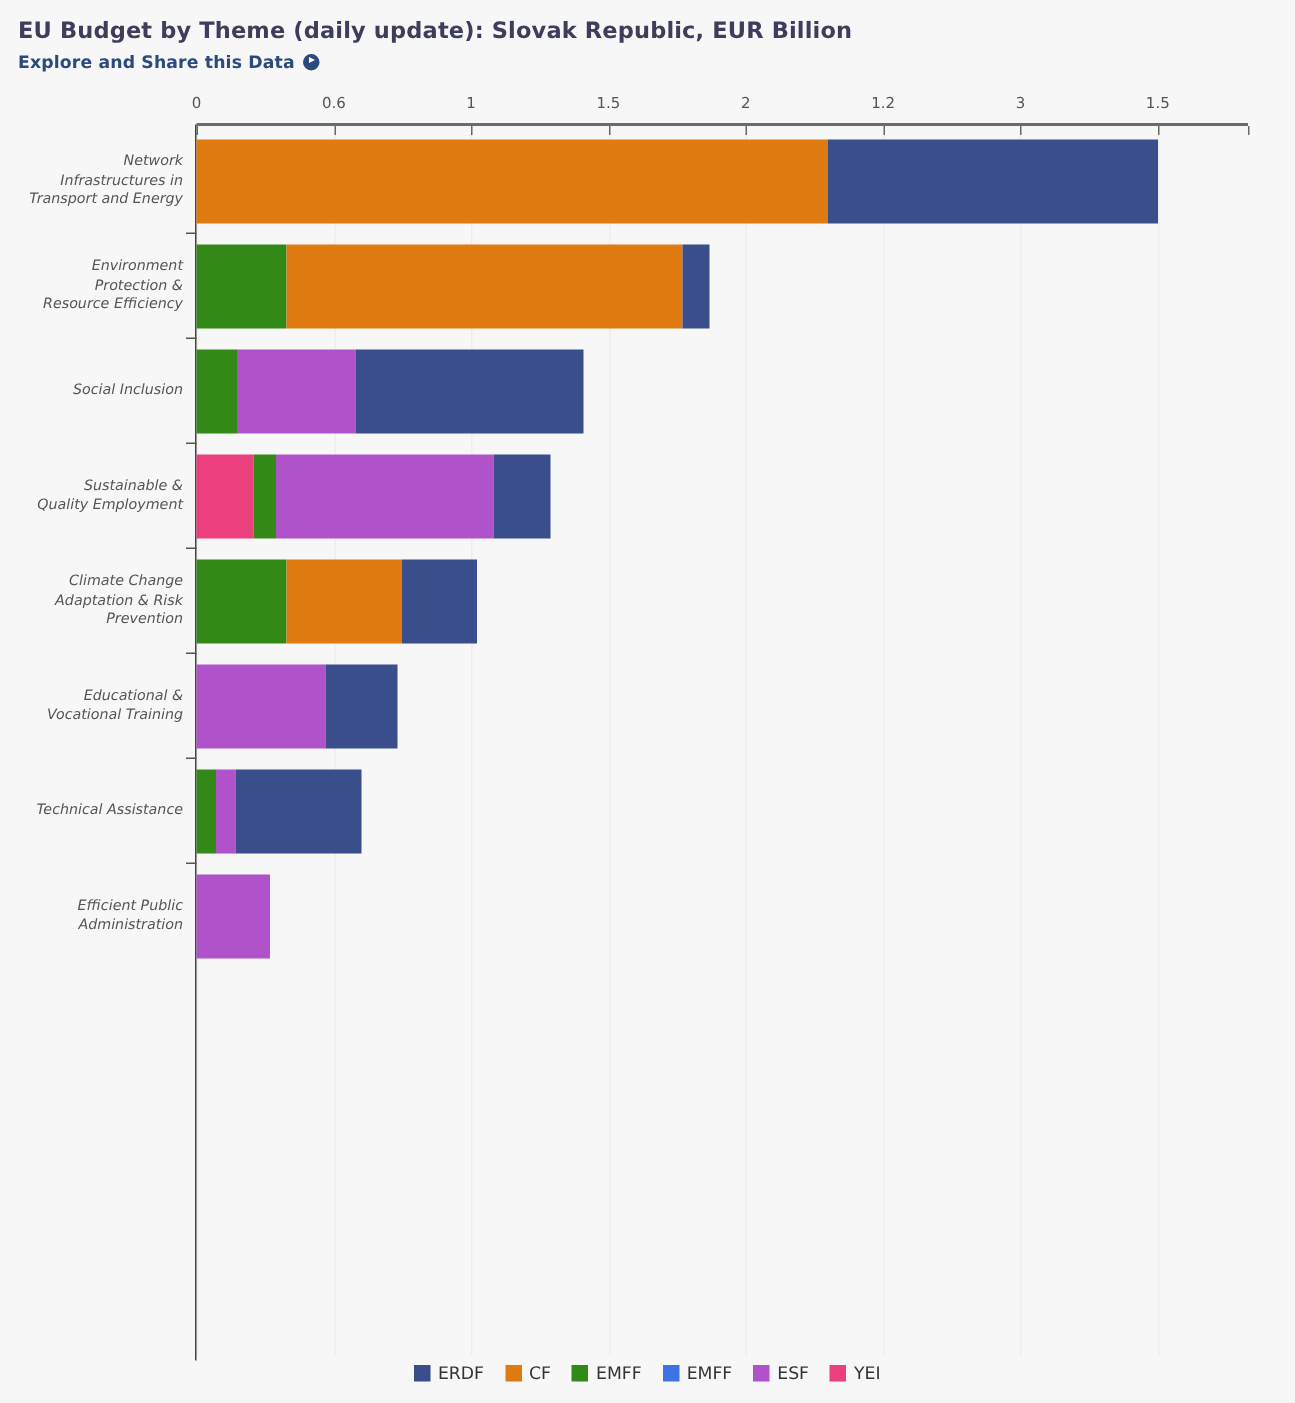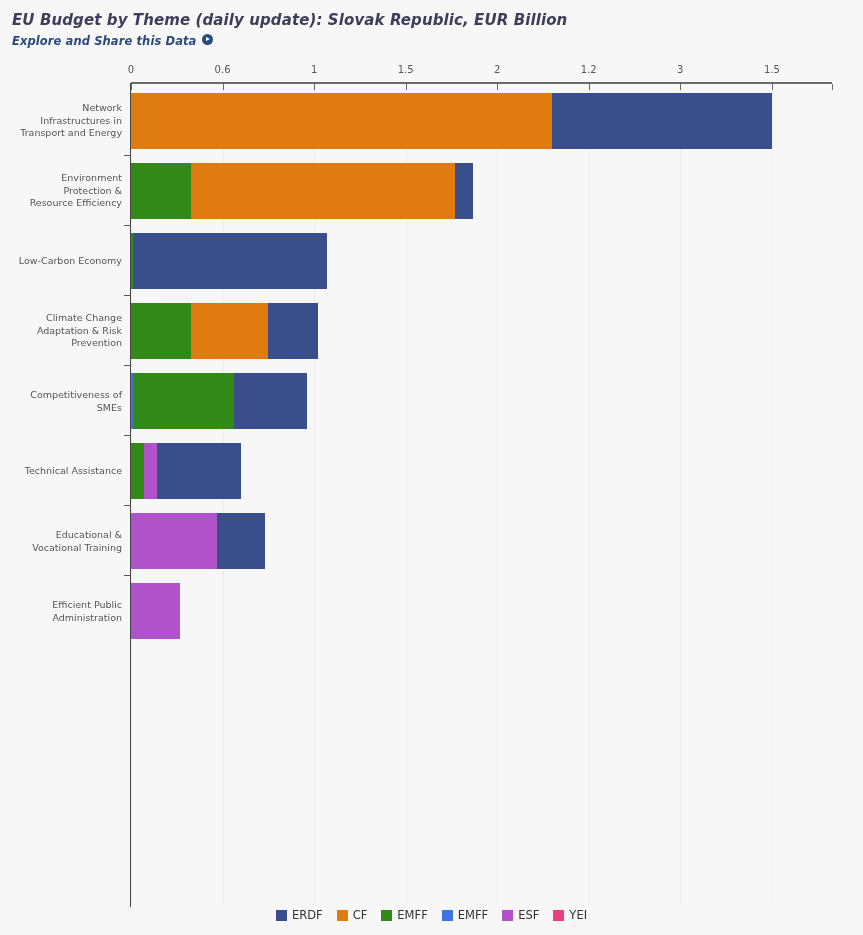--- a/index.html
+++ b/index.html
@@ -16,33 +16,33 @@
     position: relative;
   }
   .page {
     width: 863px;
     height: 935px;
     position: relative;
     background: #f7f7f7;
   }
   .header {
     padding: 10px 0 0 12px;
-    font-style: italic;
   }
   .chart-title {
     font-size: 15px;
     font-weight: bold;
     color: #3d3d5c;
     letter-spacing: 0.1px;
     margin: 0;
     line-height: 20px;
   }
   .explore-row {
     margin-top: 4px;
     display: flex;
+    align-items: center;
     gap: 6px;
   }
   .explore-link {
     font-size: 11.5px;
     font-weight: bold;
     color: #2b4a7d;
     text-decoration: none;
     letter-spacing: 0.1px;
   }
   .explore-icon {
@@ -114,20 +114,21 @@
 
   .rows {
     position: absolute;
     left: 0;
     top: 24px;
     width: 863px;
   }
   .row {
     position: relative;
     height: 70px;
+    font-style: italic;
   }
   .row-label {
     position: absolute;
     right: 741px;
     width: 200px;
     text-align: right;
     font-size: 9.5px;
     line-height: 12.5px;
     color: #555;
     top: 50%;
@@ -237,67 +238,69 @@
 Protection &amp;
 Resource Efficiency</div>
           <div class="bar">
             <div class="seg" title="EAFRD: 0.33" style="width: 60.423px; background: rgb(51, 137, 23);"></div>
             <div class="seg" title="CF: 1.44" style="width: 263.664px; background: rgb(224, 123, 18);"></div>
             <div class="seg" title="ERDF: 0.1" style="width: 18.31px; background: rgb(57, 78, 138);"></div>
           </div>
           <div class="row-sep"></div>
         </div>
         <div class="row">
-          <div class="row-label">Low-Carbon Economy</div>
-          <div class="bar">
-            <div class="seg" title="EAFRD: 0.01" style="width: 1.831px; background: rgb(51, 137, 23);"></div>
-            <div class="seg" title="ERDF: 1.06" style="width: 194.086px; background: rgb(57, 78, 138);"></div>
+          <div class="row-label">Social Inclusion</div>
+          <div class="bar">
+            <div class="seg" title="EAFRD: 0.15" style="width: 27.465px; background: rgb(51, 137, 23);"></div>
+            <div class="seg" title="ESF: 0.43" style="width: 78.733px; background: rgb(176, 82, 202);"></div>
+            <div class="seg" title="ERDF: 0.83" style="width: 151.973px; background: rgb(57, 78, 138);"></div>
+          </div>
+          <div class="row-sep"></div>
+        </div>
+        <div class="row">
+          <div class="row-label">Sustainable &amp;
+Quality Employment</div>
+          <div class="bar">
+            <div class="seg" title="YEI: 0.21" style="width: 38.451px; background: rgb(236, 63, 125);"></div>
+            <div class="seg" title="EAFRD: 0.08" style="width: 14.648px; background: rgb(51, 137, 23);"></div>
+            <div class="seg" title="ESF: 0.79" style="width: 144.649px; background: rgb(176, 82, 202);"></div>
+            <div class="seg" title="ERDF: 0.21" style="width: 38.451px; background: rgb(57, 78, 138);"></div>
           </div>
           <div class="row-sep"></div>
         </div>
         <div class="row">
           <div class="row-label">Climate Change
 Adaptation &amp; Risk
 Prevention</div>
           <div class="bar">
             <div class="seg" title="EAFRD: 0.33" style="width: 60.423px; background: rgb(51, 137, 23);"></div>
             <div class="seg" title="CF: 0.42" style="width: 76.902px; background: rgb(224, 123, 18);"></div>
             <div class="seg" title="ERDF: 0.27" style="width: 49.437px; background: rgb(57, 78, 138);"></div>
           </div>
           <div class="row-sep"></div>
         </div>
         <div class="row">
-          <div class="row-label">Competitiveness of
-SMEs</div>
-          <div class="bar">
-            <div class="seg" title="EMFF: 0.01" style="width: 1.831px; background: rgb(63, 115, 227);"></div>
-            <div class="seg" title="EAFRD: 0.55" style="width: 100.705px; background: rgb(51, 137, 23);"></div>
-            <div class="seg" title="ERDF: 0.4" style="width: 73.24px; background: rgb(57, 78, 138);"></div>
+          <div class="row-label">Educational &amp;
+Vocational Training</div>
+          <div class="bar">
+            <div class="seg" title="ESF: 0.47" style="width: 86.057px; background: rgb(176, 82, 202);"></div>
+            <div class="seg" title="ERDF: 0.26" style="width: 47.606px; background: rgb(57, 78, 138);"></div>
           </div>
           <div class="row-sep"></div>
         </div>
         <div class="row">
           <div class="row-label">Technical Assistance</div>
           <div class="bar">
             <div class="seg" title="EAFRD: 0.07" style="width: 12.817px; background: rgb(51, 137, 23);"></div>
             <div class="seg" title="ESF: 0.07" style="width: 12.817px; background: rgb(176, 82, 202);"></div>
             <div class="seg" title="ERDF: 0.46" style="width: 84.226px; background: rgb(57, 78, 138);"></div>
           </div>
           <div class="row-sep"></div>
         </div>
         <div class="row">
-          <div class="row-label">Educational &amp;
-Vocational Training</div>
-          <div class="bar">
-            <div class="seg" title="ESF: 0.47" style="width: 86.057px; background: rgb(176, 82, 202);"></div>
-            <div class="seg" title="ERDF: 0.26" style="width: 47.606px; background: rgb(57, 78, 138);"></div>
-          </div>
-          <div class="row-sep"></div>
-        </div>
-        <div class="row">
           <div class="row-label">Efficient Public
 Administration</div>
           <div class="bar">
             <div class="seg" title="ESF: 0.27" style="width: 49.437px; background: rgb(176, 82, 202);"></div>
           </div>
         </div>
       </div>
   </div>
 
   <div class="legend" id="legend">

